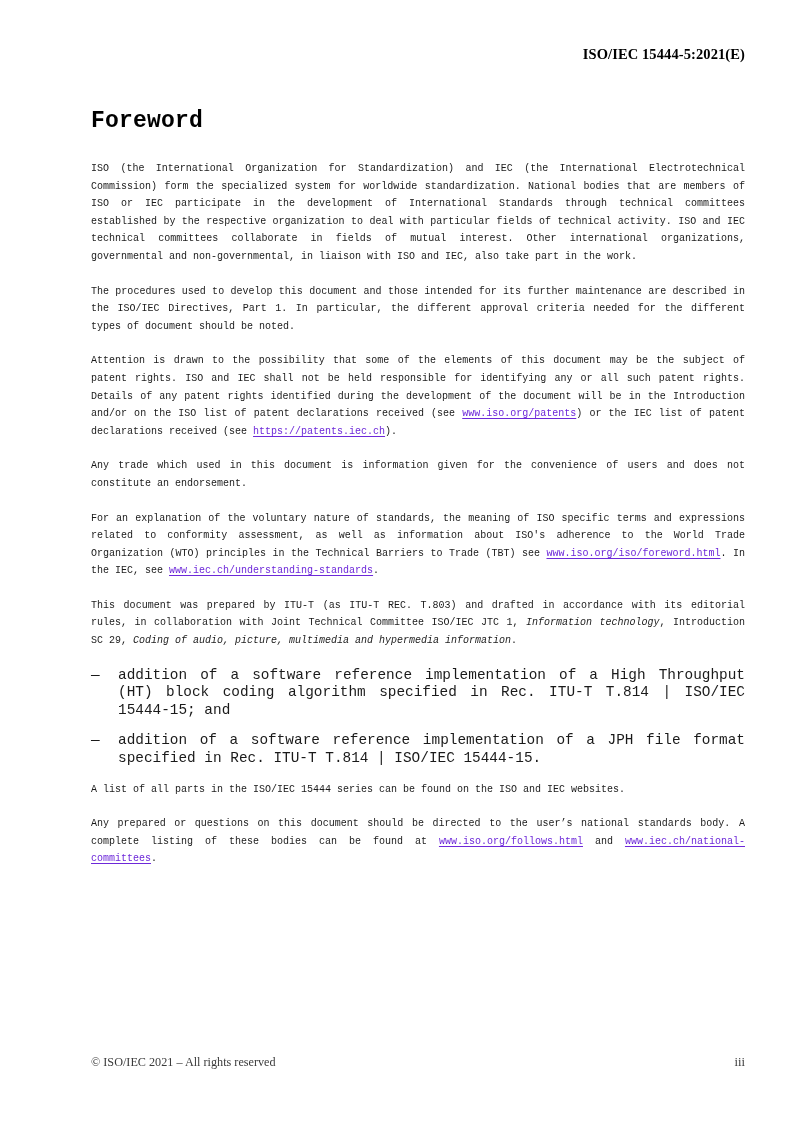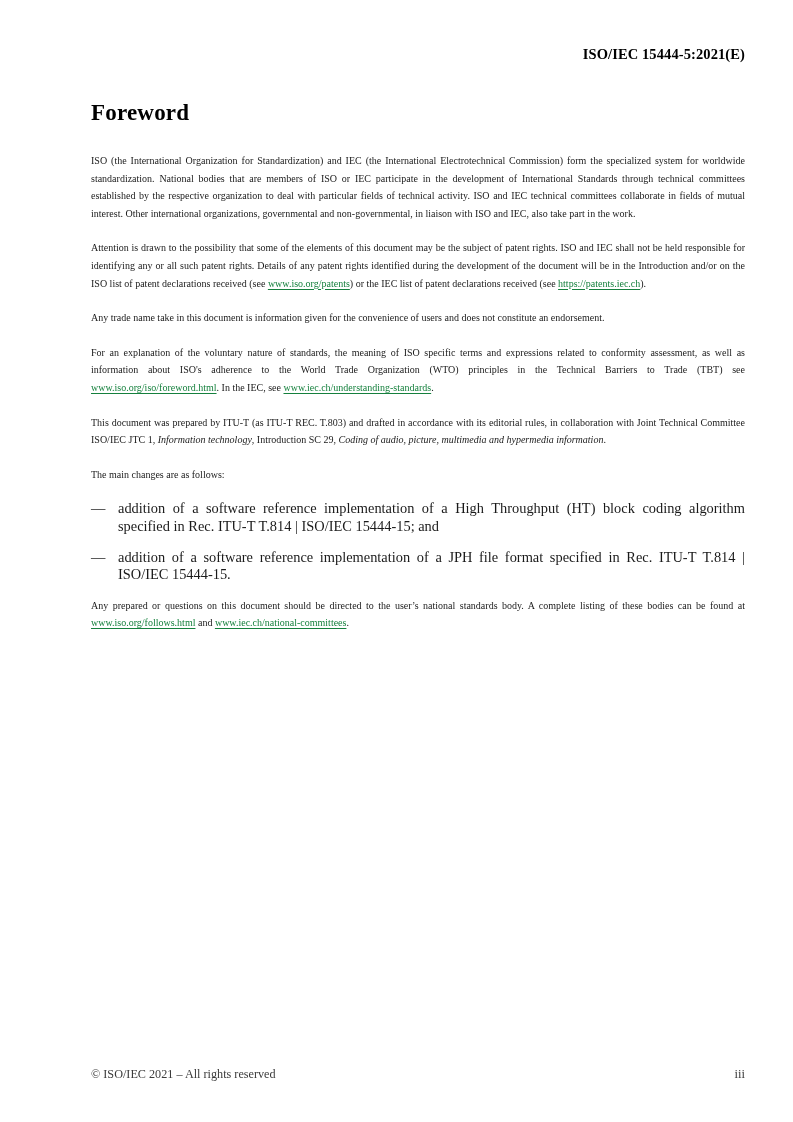--- a/index.html
+++ b/index.html
@@ -26,22 +26,23 @@
     right: 48px;
     font-size: 14.5px;
     font-weight: bold;
     letter-spacing: 0.1px;
     white-space: nowrap;
     color: #000000;
   }
   .content {
     position: absolute;
     left: 91px;
-    top: 100px;
+    top: 108px;
     width: 654px;
+    font-family: Liberation Mono, monospace;
   }
   h1.doc-title {
     font-size: 23px;
     font-weight: bold;
     margin: 0 0 26px 0;
     padding: 0;
     letter-spacing: 0.2px;
     color: #000000;
   }
   p.para {
@@ -74,33 +75,33 @@
     margin: 0 0 13px 0;
     color: #1a1a1a;
   }
   ul.change-list li .dash {
     position: absolute;
     left: 0;
     top: 0;
     width: 18px;
   }
   a.doclink, span.doclink {
-    color: #15803d;
+    color: #6d28d9;
     text-decoration: underline;
     text-decoration-thickness: 1px;
     text-underline-offset: 1.5px;
   }
   em.ital {
     font-style: italic;
   }
   .footer {
     position: absolute;
     left: 91px;
     right: 48px;
-    bottom: 40px;
+    bottom: 52px;
     display: flex;
     justify-content: space-between;
     align-items: baseline;
     font-size: 12.2px;
     color: #3a3a3a;
   }
   .footer .page-num {
     font-size: 12.6px;
     text-align: right;
   }
@@ -111,37 +112,38 @@
 <div class="page">
 
   <div class="page-header">ISO/IEC 15444-5:2021(E)</div>
 
   <div class="content">
 
     <h1 class="doc-title">Foreword</h1>
 
     <p class="para lead-para">ISO (the International Organization for Standardization) and IEC (the International Electrotechnical Commission) form the specialized system for worldwide standardization. National bodies that are members of ISO or IEC participate in the development of International Standards through technical committees established by the respective organization to deal with particular fields of technical activity. ISO and IEC technical committees collaborate in fields of mutual interest. Other international organizations, governmental and non-governmental, in liaison with ISO and IEC, also take part in the work.</p>
 
+    <p class="para">The procedures used to develop this document and those intended for its further maintenance are described in the ISO/IEC Directives, Part 1. In particular, the different approval criteria needed for the different types of document should be noted.</p>
 
     <p class="para"><span>Attention is drawn to the possibility that some of the elements of this document may be the subject of patent rights. ISO and IEC shall not be held responsible for identifying any or all such patent rights. Details of any patent rights identified during the development of the document will be in the Introduction and/or on the ISO list of patent declarations received (see </span><a class="doclink" href="#">www.iso.org/patents</a><span>) or the IEC list of patent declarations received (see </span><a class="doclink" href="#">https://patents.iec.ch</a><span>).</span></p>
 
-    <p class="para">Any trade name take in this document is information given for the convenience of users and does not constitute an endorsement.</p>
+    <p class="para">Any trade which used in this document is information given for the convenience of users and does not constitute an endorsement.</p>
 
     <p class="para"><span>For an explanation of the voluntary nature of standards, the meaning of ISO specific terms and expressions related to conformity assessment, as well as information about ISO's adherence to the World Trade Organization (WTO) principles in the Technical Barriers to Trade (TBT) see </span><a class="doclink" href="#">www.iso.org/iso/foreword.html</a><span>. In the IEC, see </span><a class="doclink" href="#">www.iec.ch/understanding-standards</a><span>.</span></p>
 
     <p class="para"><span>This document was prepared by ITU-T (as ITU-T REC. T.803) and drafted in accordance with its editorial rules, in collaboration with Joint Technical Committee ISO/IEC JTC 1, </span><em class="ital">Information technology</em><span>, Introduction SC 29, </span><em class="ital">Coding of audio, picture, multimedia and hypermedia information</em><span>.</span></p>
 
 
-    <p class="para last-left">The main changes are as follows:</p>
 
     <ul class="change-list">
       <li><span class="dash">—</span><span>addition of a software reference implementation of a High Throughput (HT) block coding algorithm specified in Rec. ITU-T T.814 | ISO/IEC 15444-15; and</span></li>
       <li><span class="dash">—</span><span>addition of a software reference implementation of a JPH file format specified in Rec. ITU-T T.814 | ISO/IEC 15444-15.</span></li>
     </ul>
 
+    <p class="para last-left">A list of all parts in the ISO/IEC 15444 series can be found on the ISO and IEC websites.</p>
 
     <p class="para"><span>Any prepared or questions on this document should be directed to the user’s national standards body. A complete listing of these bodies can be found at </span><a class="doclink" href="#">www.iso.org/follows.html</a><span> and </span><a class="doclink" href="#">www.iec.ch/national-committees</a><span>.</span></p>
 
   </div>
 
   <div class="footer">
     <span>© ISO/IEC 2021 – All rights reserved</span>
     <span class="page-num">iii</span>
   </div>
 

